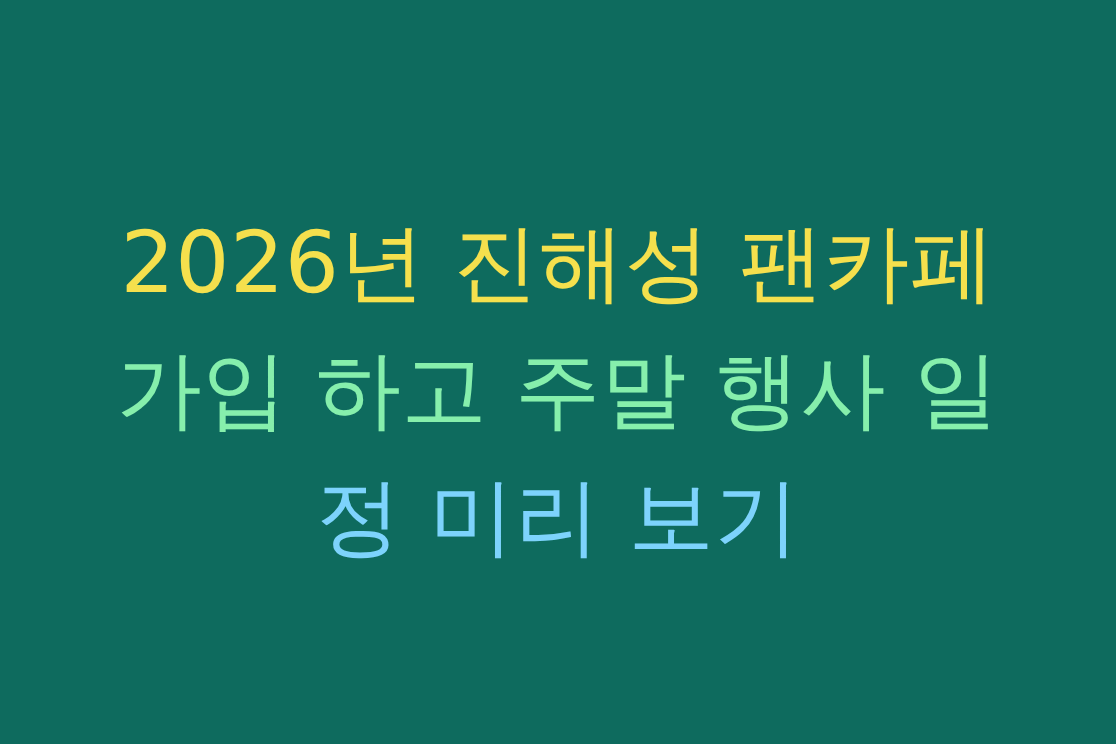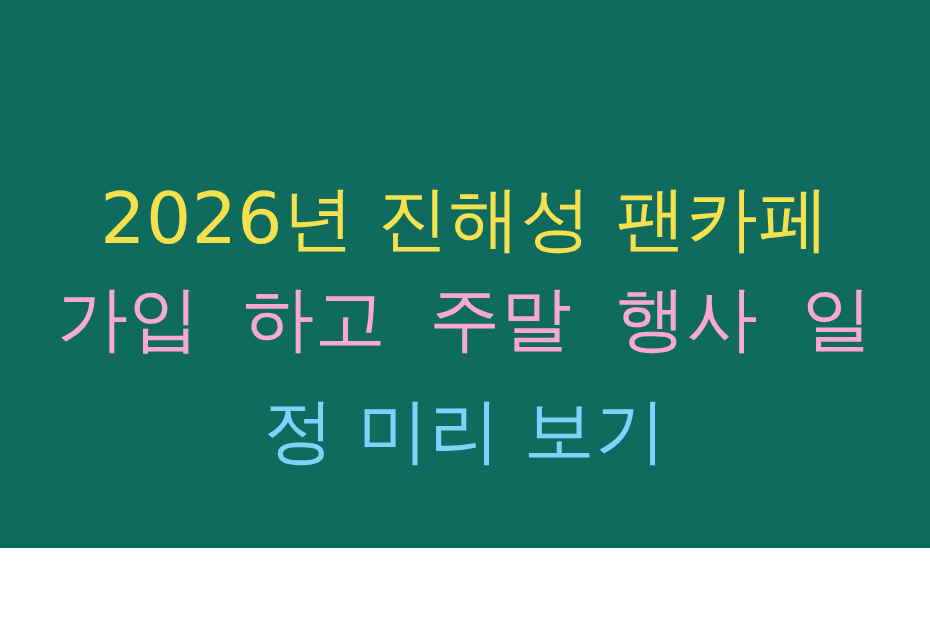--- a/index.html
+++ b/index.html
@@ -10,21 +10,21 @@
   body {
     width: 930px;
     height: 620px;
     overflow: hidden;
     font-family: "Liberation Sans", "DejaVu Sans", sans-serif;
   }
 
   #poster {
     position: relative;
     width: 930px;
-    height: 548px;
+    height: 620px;
     box-sizing: border-box;
     background: #0e6b5e;
     overflow: hidden;
   }
 
   #headline-block {
     position: absolute;
     left: 0;
     top: 166px;
     width: 930px;
@@ -50,17 +50,17 @@
     display: none;
   }
 </style>
 </head>
 <body>
 
 <div id="poster" style="background: rgb(14, 107, 94);">
 
   <div id="headline-block">
     <span class="headline-line" style="color: rgb(245, 224, 77);">2026년 진해성 팬카페</span>
-    <span class="headline-line" style="color: #f9a8d4; font-family: Liberation Mono, monospace;">가입 하고 주말 행사 일</span>
+    <span class="headline-line" style="color: #86efac;">가입 하고 주말 행사 일</span>
     <span class="headline-line" style="color: #7dd3fc;">정 미리 보기</span>
   </div>
 
 </div>
 
 </body></html>

